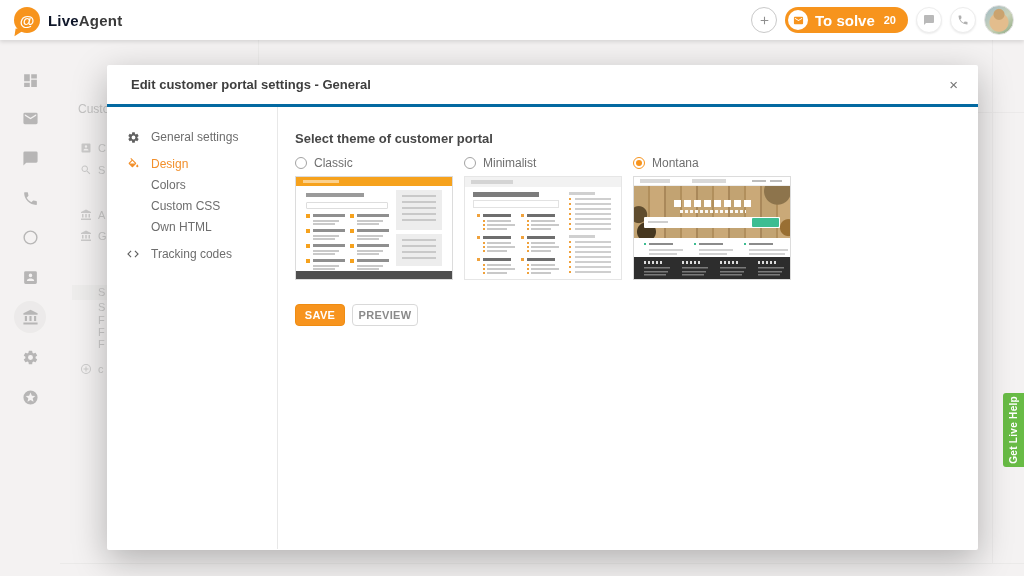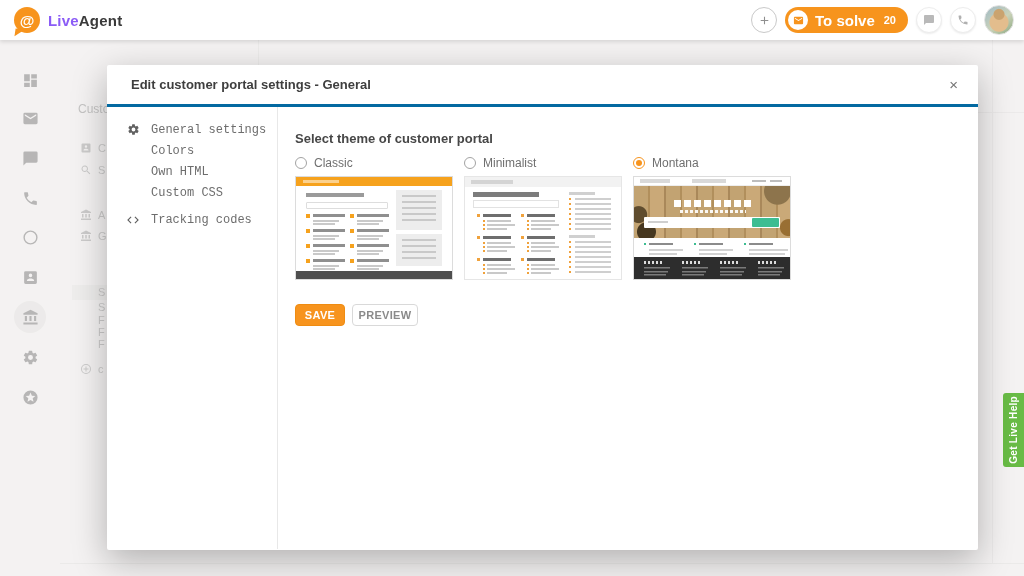--- a/index.html
+++ b/index.html
@@ -21,21 +21,21 @@
     width:26px; height:26px; border-radius:50%; background:#f7941d;
     color:#fff; font-weight:bold; font-size:15px; display:flex;
     align-items:center; justify-content:center; position:relative;
   }
   .logo-bubble::after {
     content:""; position:absolute; left:1px; bottom:-4px;
     width:0; height:0; border-left:9px solid #f7941d; border-bottom:8px solid transparent;
     transform:rotate(8deg);
   }
   .logo-text { margin-left:8px; font-size:15px; font-weight:bold; letter-spacing:0.2px; }
-  .logo-live { color:#8b5cf6; }
+  .logo-live { color:#0f172a; }
   .logo-agent { color:#3a3a3a; }
   .header-actions { margin-left:auto; display:flex; align-items:center; gap:8px; margin-right:10px; }
   .circle-btn {
     width:26px; height:26px; border-radius:50%; background:#fff;
     border:1px solid #c9c9c9; display:flex; align-items:center; justify-content:center;
     color:#8f8f8f; font-size:15px; line-height:1;
   }
   .circle-btn.soft { border:1px solid #ededed; box-shadow:0 1px 2px rgba(0,0,0,.08); }
   .tosolve-pill {
     height:26px; border-radius:13px; background:#f7941d; display:flex;
@@ -91,22 +91,22 @@
     box-shadow:0 10px 35px rgba(0,0,0,0.28);
   }
   .modal-header {
     height:42px; border-bottom:3px solid #0369a1; display:flex; align-items:center;
     padding:0 20px 0 24px;
   }
   .modal-title { font-size:13px; font-weight:bold; color:#3e3e3e; }
   .modal-close { margin-left:auto; color:#757575; font-size:15px; line-height:1; cursor:default; }
   .modal-body { display:flex; height:442px; }
   .modal-nav { width:171px; border-right:1px solid #e8e8e8; padding-top:16px; }
-  .nav-item { display:flex; align-items:flex-start; gap:10px; padding:0 0 0 18px; height:21px;
-    font-size:12px; color:#6d6d6d; white-space:nowrap;font-family:Liberation Mono, monospace; }
+  .nav-item { display:flex; align-items:flex-end; gap:10px; padding:0 0 0 18px; height:21px;
+    font-size:12px; color:#6d6d6d; white-space:nowrap; }
   .nav-item.spaced { margin-top:6px; }
   .nav-item.child { padding-left:44px; }
   .nav-item.active { color:#f2902c; }
   .nav-ico { width:16px; display:flex; justify-content:center; }
   .modal-content { flex:1; padding:24px 16px 0 17px; }
   .content-heading { font-size:13px; font-weight:bold; color:#474747; margin-bottom:9px; }
   .themes { display:flex; gap:11px; }
   .theme-col { width:158px; }
   .radio-row { display:flex; align-items:center; gap:7px; height:16px; margin-bottom:5px; }
   .radio {
@@ -363,28 +363,36 @@
   <div class="modal-body">
     <div class="modal-nav">
       <div class="nav-item">
         <span class="nav-ico">
             <svg width="13" height="13" viewBox="0 0 24 24" fill="#606060">
               <path d="M19.14 12.94a7.49 7.49 0 0 0 .05-.94 7.49 7.49 0 0 0-.05-.94l2.03-1.58a.5.5 0 0 0 .12-.64l-1.92-3.32a.5.5 0 0 0-.61-.22l-2.39.96a7.3 7.3 0 0 0-1.62-.94l-.36-2.54a.5.5 0 0 0-.5-.42h-3.84a.5.5 0 0 0-.5.42l-.36 2.54c-.59.24-1.13.56-1.62.94l-2.39-.96a.5.5 0 0 0-.61.22L2.65 8.84a.5.5 0 0 0 .12.64l2.03 1.58a7.49 7.49 0 0 0 0 1.88l-2.03 1.58a.5.5 0 0 0-.12.64l1.92 3.32c.14.24.42.34.61.22l2.39-.96c.49.38 1.03.7 1.62.94l.36 2.54a.5.5 0 0 0 .5.42h3.84a.5.5 0 0 0 .5-.42l.36-2.54a7.3 7.3 0 0 0 1.62-.94l2.39.96c.24.1.52 0 .61-.22l1.92-3.32a.5.5 0 0 0-.12-.64zM12 15.5A3.5 3.5 0 1 1 15.5 12 3.5 3.5 0 0 1 12 15.5z"></path>
             </svg>
           </span>
         <span>General settings</span>
       </div>
+      <div class="nav-item active spaced">
+        <span class="nav-ico">
+            <svg width="13" height="13" viewBox="0 0 24 24" fill="#f2902c">
+              <path d="M16.56 8.94 7.62 0 6.21 1.41l2.38 2.38-5.15 5.15a1.49 1.49 0 0 0 0 2.12l5.5 5.5a1.49 1.49 0 0 0 2.12 0l5.5-5.5a1.49 1.49 0 0 0 0-2.12zM5.21 10 10 5.21 14.79 10zM19 11.5s-2 2.17-2 3.5a2 2 0 0 0 4 0c0-1.33-2-3.5-2-3.5z"></path>
+            </svg>
+          </span>
+        <span>Design</span>
+      </div>
       <div class="nav-item child">
         <span>Colors</span>
       </div>
       <div class="nav-item child">
+        <span>Custom CSS</span>
+      </div>
+      <div class="nav-item child">
         <span>Own HTML</span>
-      </div>
-      <div class="nav-item child">
-        <span>Custom CSS</span>
       </div>
       <div class="nav-item spaced">
         <span class="nav-ico">
             <svg width="14" height="14" viewBox="0 0 24 24" fill="#606060">
               <path d="M9.4 16.6 4.8 12l4.6-4.6L8 6l-6 6 6 6zm5.2 0 4.6-4.6-4.6-4.6L16 6l6 6-6 6z"></path>
             </svg>
           </span>
         <span>Tracking codes</span>
       </div>
     </div>

